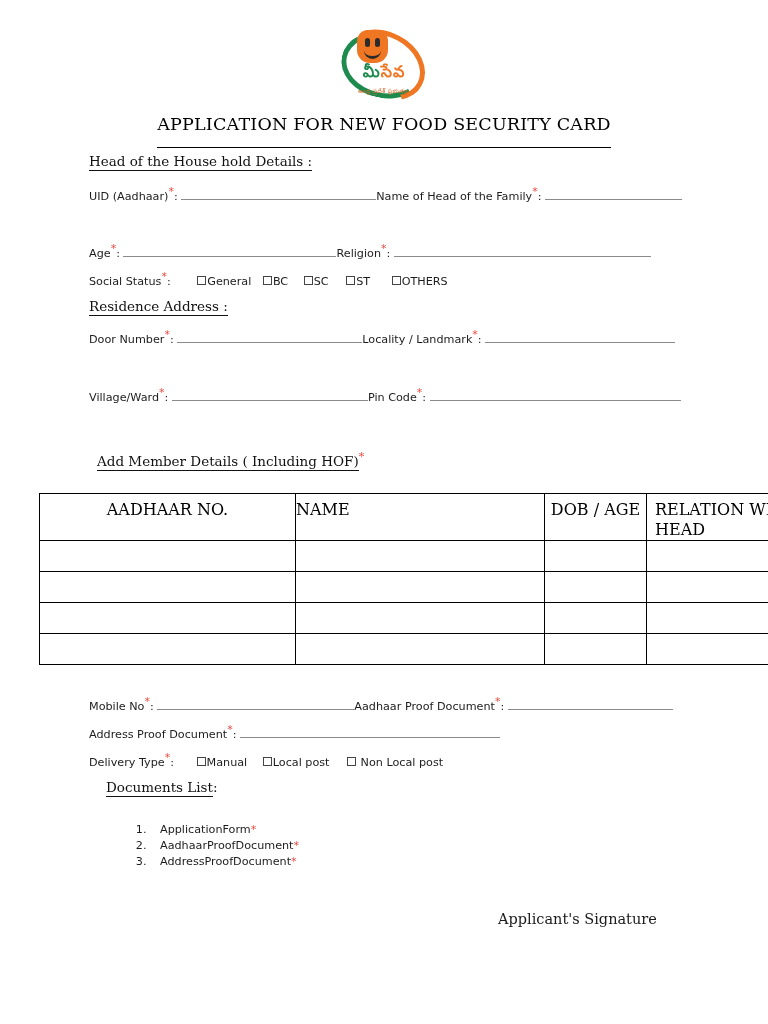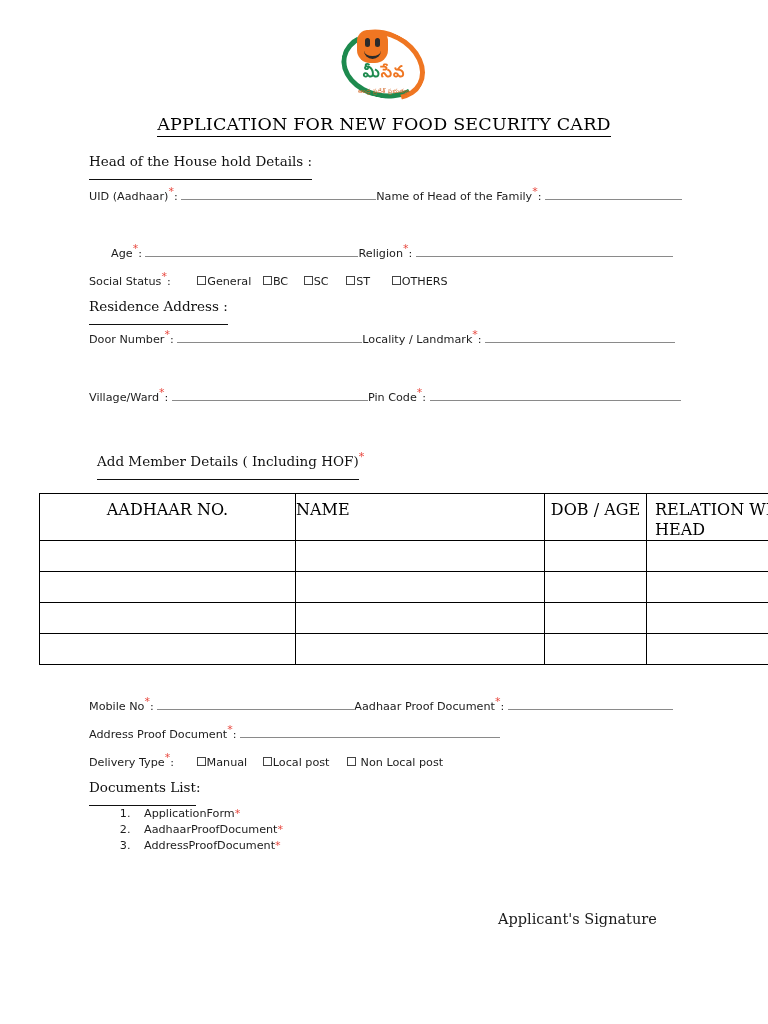--- a/index.html
+++ b/index.html
@@ -113,34 +113,34 @@
     left: 0; right: 0;
     top: 114px;
     text-align: center;
     font-family: "DejaVu Serif", serif;
     font-size: 17.5px;
     letter-spacing: .2px;
     color: #000;
   }
   .doc-title span {
     border-bottom: 1.4px solid #000;
-    padding-bottom: 2px;
+    padding-bottom: 13px;
   }
 
   
   .sec-head {
     position: absolute;
     font-family: "DejaVu Serif", serif;
     font-size: 13.5px;
     color: #111;
     white-space: nowrap;
   }
   .sec-head .u {
     border-bottom: 1.2px solid #111;
-    padding-bottom: 10px;
+    padding-bottom: 1px;
   }
   .ast { color: #e8483f; font-size: 11px; vertical-align: super; }
   .ast-inline { color: #e8483f; }
 
   .row {
     position: absolute;
     left: 89px;
     right: 0;
     height: 18px;
     font-size: 11.2px;
@@ -185,21 +185,21 @@
   .mtable .c-aadhaar { width: 255px; text-align: center; }
   .mtable .c-name    { width: 248px; text-align: left; }
   .mtable .c-dob     { width: 101px; text-align: center; }
   .mtable .c-rel     { width: 156px; text-align: left; padding-left: 8px; line-height: 1.25; }
 
   
   .doclist {
     position: absolute;
     left: 108px;
     top: 806px;
-    margin: 0;
+    margin: 16px;
     padding-left: 26px;
     font-size: 11.2px;
     line-height: 1.45;
     color: #1c1c1c;
   }
   .doclist li { padding-left: 10px; }
 
   .signature {
     position: absolute;
     left: 498px;
@@ -237,21 +237,21 @@
     <span class="u">Head of the House hold Details :</span>
   </div>
 
   <div class="row" style="top:185px;">
     <span class="lbl">UID (Aadhaar)</span><span class="ast">*</span><span>:</span>
     <span class="line" style="width:195px;"></span><span class="lbl">Name of Head of the Family</span><span class="ast">*</span><span>:</span>
     <span class="line" style="width:137px;"></span>
   </div>
 
 
-  <div class="row" style="top:242px;margin-left:22px;">
+  <div class="row" style="top:242px;">
     <span class="lbl">Age</span><span class="ast">*</span><span>:</span>
     <span class="line" style="width:213px;"></span><span class="lbl">Religion</span><span class="ast">*</span><span>:</span>
     <span class="line" style="width:257px;"></span>
   </div>
 
   <div class="row" style="top:270px;">
     <span class="lbl">Social Status</span><span class="ast">*</span><span>:</span>
     <span style="display:inline-block;width:22px;"></span><span class="cbx"></span><span>General</span>
     <span style="display:inline-block;width:7px;"></span><span class="cbx"></span><span>BC</span>
     <span style="display:inline-block;width:11px;"></span><span class="cbx"></span><span>SC</span>
@@ -329,21 +329,21 @@
     <span class="line" style="width:260px;"></span>
   </div>
 
   <div class="row" style="top:751px;">
     <span class="lbl">Delivery Type </span><span class="ast">*</span><span>:</span>
     <span style="display:inline-block;width:18px;"></span><span class="cbx"></span><span>Manual</span>
     <span style="display:inline-block;width:11px;"></span><span class="cbx"></span><span>Local post</span>
     <span style="display:inline-block;width:13px;"></span><span class="cbx"></span><span> Non Local post</span>
   </div>
 
-  <div class="sec-head" style="left:89px; top:779px;text-align:right;">
+  <div class="sec-head" style="left:106px; top:779px;text-align:right;">
     <span class="u">Documents List</span><span>:</span>
   </div>
 
   <ol class="doclist">
     <li><span>ApplicationForm</span><span class="ast-inline">*</span></li>
     <li><span>AadhaarProofDocument</span><span class="ast-inline">*</span></li>
     <li><span>AddressProofDocument</span><span class="ast-inline">*</span></li>
   </ol>
 
   <div class="signature">Applicant's Signature</div>

